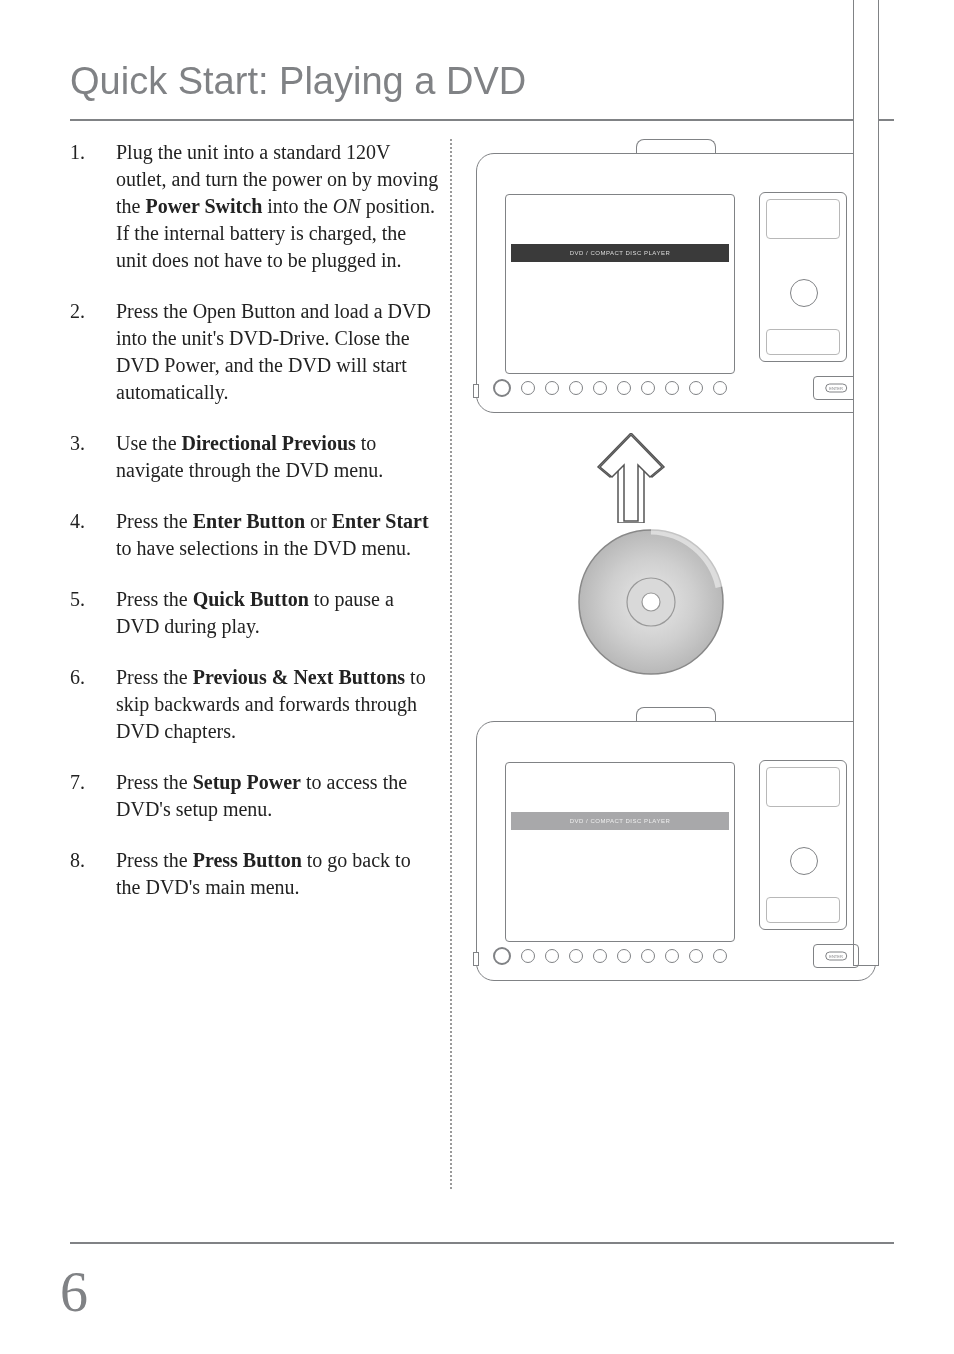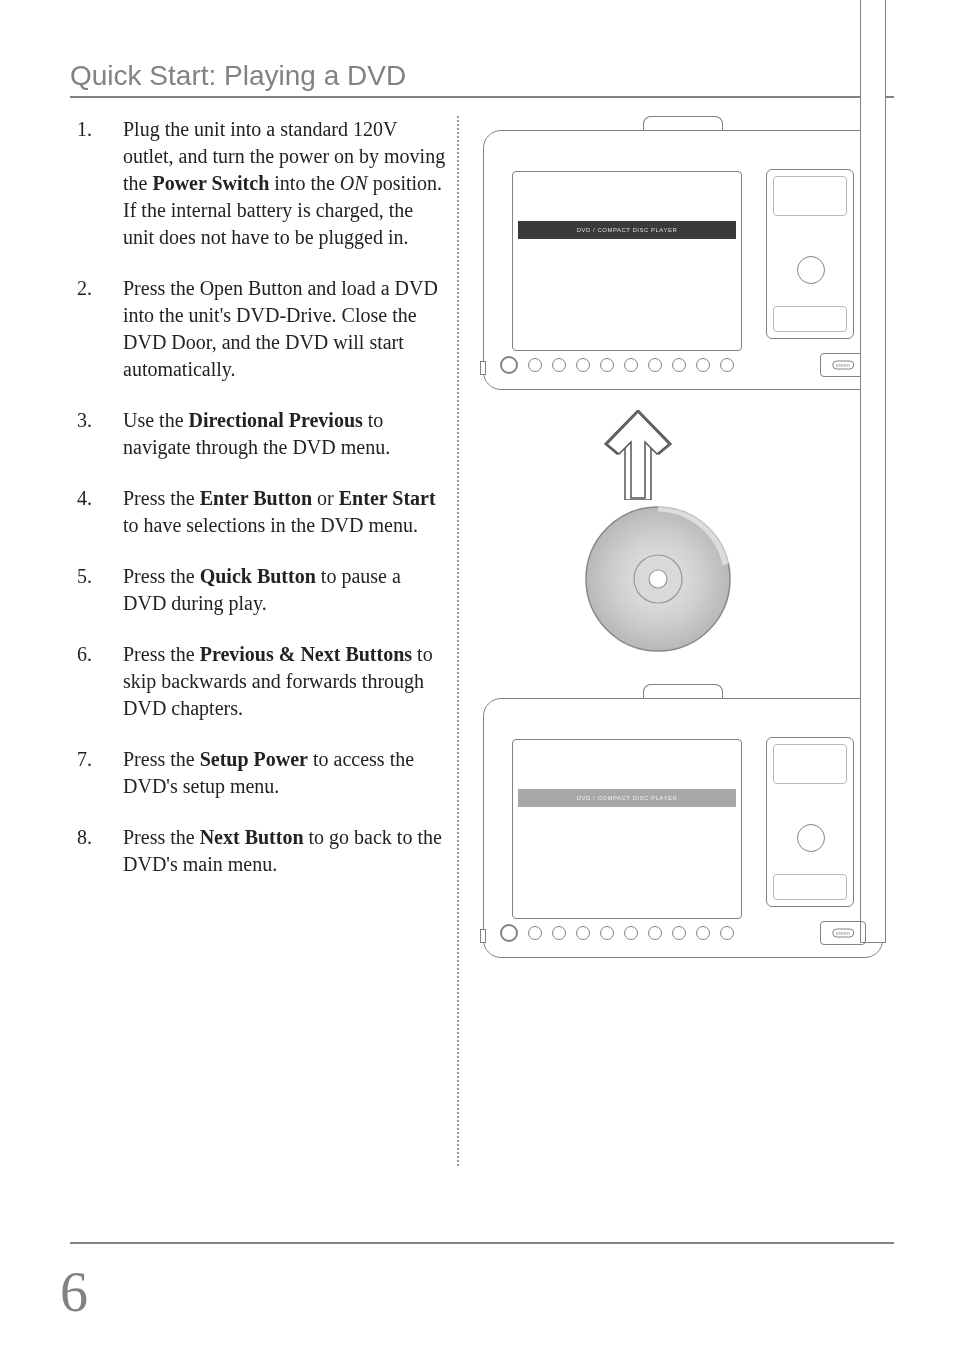--- a/index.html
+++ b/index.html
@@ -7,31 +7,30 @@
     background: #fff;
     font-family: "Times New Roman", Times, serif;
     color: #333;
     width: 954px;
     height: 1354px;
     position: relative;
     padding: 60px 60px 40px 70px;
   }
   .title {
     font-family: Arial, Helvetica, sans-serif;
-    font-size: 28px;
+    font-size: 38px;
     color: #808285;
     border-bottom: 2px solid #808285;
-    padding-bottom: 4px;
+    padding-bottom: 16px;
     margin-bottom: 18px;
     font-weight: 400;
   }
   .content {
     display: flex;
     gap: 10px;
-    justify-content: center;
   }
   .left {
     width: 370px;
   }
   .right {
     width: 430px;
     border-left: 2px dotted #9a9a9a;
     padding-left: 24px;
     min-height: 1050px;
   }
@@ -208,39 +207,39 @@
 
 <h1 class="title">Quick Start: Playing a DVD</h1>
 
 <div class="content">
   <div class="left">
     <ol>
       <li>
         <span>Plug the unit into a standard 120V outlet, and turn the power on by moving the </span><span class="b">Power Switch</span><span> into the </span><span class="i">ON</span><span> position.  If the internal battery is charged, the unit does not have to be plugged in.</span>
       </li>
       <li>
-        <span>Press the Open Button and load a DVD into the unit's DVD-Drive.  Close the DVD Door, and the DVD will start automatically.</span>
+        <span>Press the Open Button and load a DVD into the unit's DVD-Drive.  Close the DVD Power, and the DVD will start automatically.</span>
       </li>
       <li>
         <span>Use the </span><span class="b">Directional Previous</span><span> to navigate through the DVD menu.</span>
       </li>
       <li>
         <span>Press the </span><span class="b">Enter Button</span><span> or </span><span class="b">Enter Start</span><span> to have selections in the DVD menu.</span>
       </li>
       <li>
         <span>Press the </span><span class="b">Quick Button</span><span> to pause a DVD during play.</span>
       </li>
       <li>
         <span>Press the </span><span class="b">Previous &amp; Next Buttons</span><span> to skip backwards and forwards through DVD chapters.</span>
       </li>
       <li>
         <span>Press the </span><span class="b">Setup Power</span><span> to access the DVD's setup menu.</span>
       </li>
       <li>
-        <span>Press the </span><span class="b">Next Button</span><span> to go back to the DVD's main menu.</span>
+        <span>Press the </span><span class="b">Press Button</span><span> to go back to the DVD's main menu.</span>
       </li>
     </ol>
   </div>
 
   <div class="right">
 
     <div class="device">
       <div class="dev-handle"></div>
       <div class="dev-body">
         <div class="dev-sideport left"></div>

